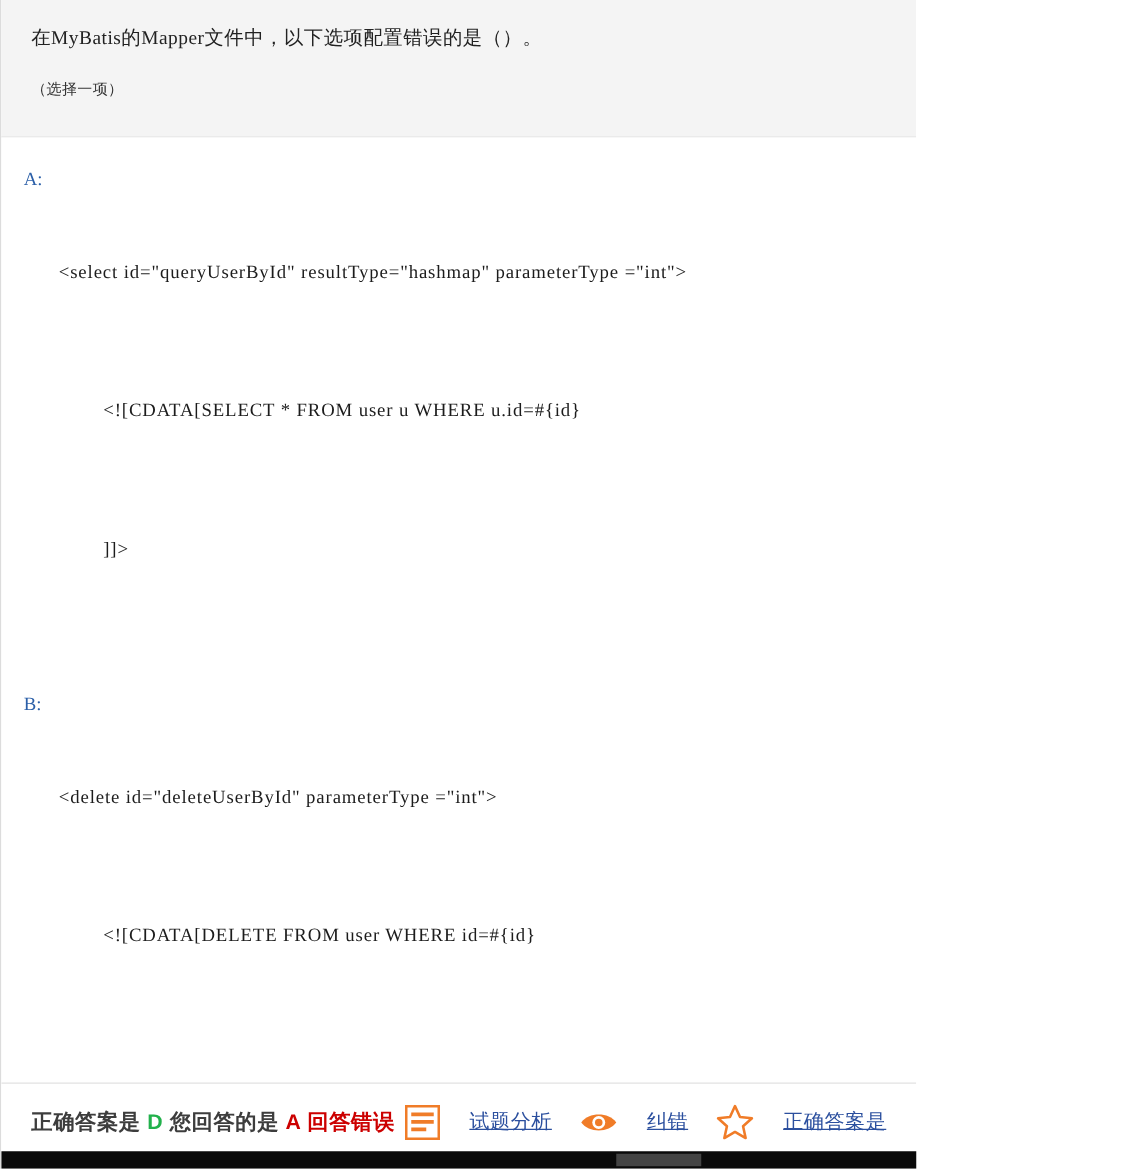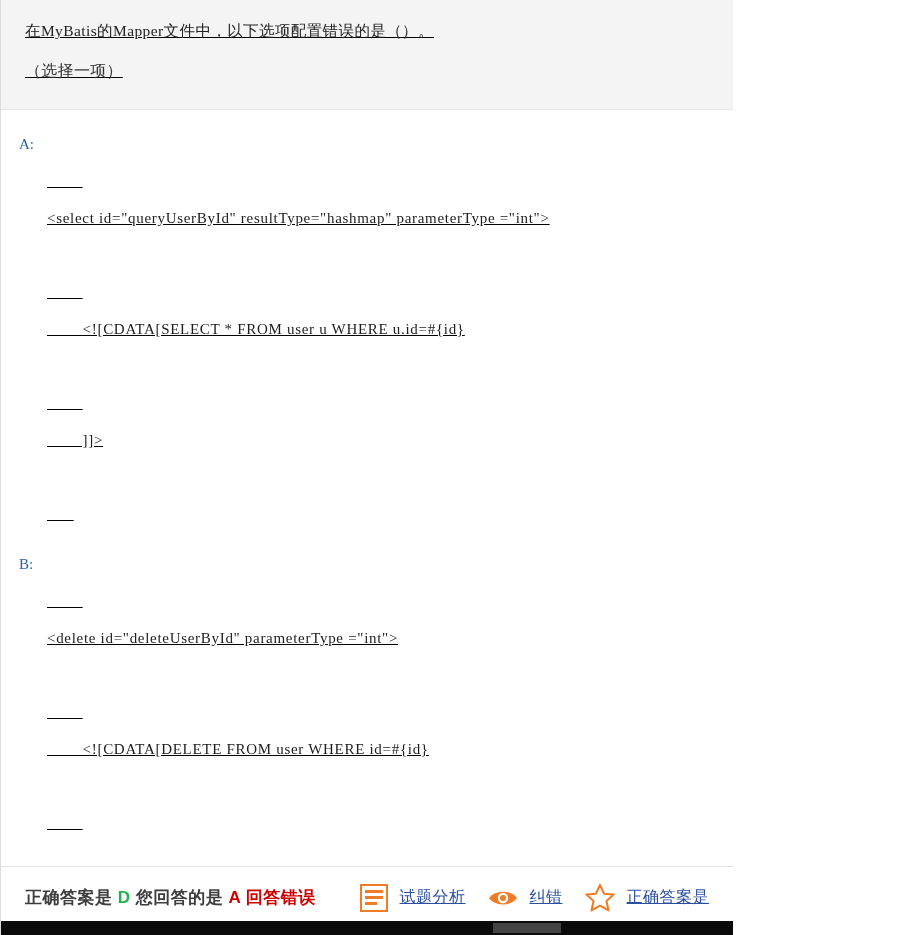--- a/index.html
+++ b/index.html
@@ -15,42 +15,41 @@
     position: relative;
   }
   #page {
     position: relative;
     width: 733px;
     height: 935px;
     box-sizing: border-box;
     border-left: 1px solid #dcdcdc;
     background: #ffffff;
     overflow: hidden;
-    text-decoration: underline;
   }
 
   
   .question-band {
     background: #f4f4f4;
     padding: 18px 0 14px 24px;
     height: 110px;
     box-sizing: border-box;
     border-bottom: 1px solid #e6e6e6;
   }
   .question-stem {
     font-family: "Liberation Serif", "DejaVu Serif", serif;
     font-size: 15.5px;
     color: #222222;
     letter-spacing: 0.4px;
     line-height: 26px;
     white-space: pre;
   }
   .question-hint {
     margin-top: 16px;
-    font-size: 16px;
+    font-size: 12px;
     color: #333333;
     letter-spacing: 0.3px;
     line-height: 22px;
     white-space: pre;
   }
 
   
   .options {
     padding: 16px 0 0 0;
     background: #ffffff;
@@ -110,21 +109,21 @@
   .answer-line .wrong   { color: #cc0000; }
 
   .actions {
     display: flex;
     align-items: center;
     gap: 22px;
   }
   .action {
     display: flex;
     align-items: center;
-    gap: 12px;
+    gap: 24px;
     text-decoration: none;
   }
   .action-label {
     font-family: "Liberation Sans", "DejaVu Sans", sans-serif;
     font-size: 16px;
     color: #2b4f9e;
     text-decoration: underline;
     letter-spacing: 0.5px;
     white-space: pre;
   }

